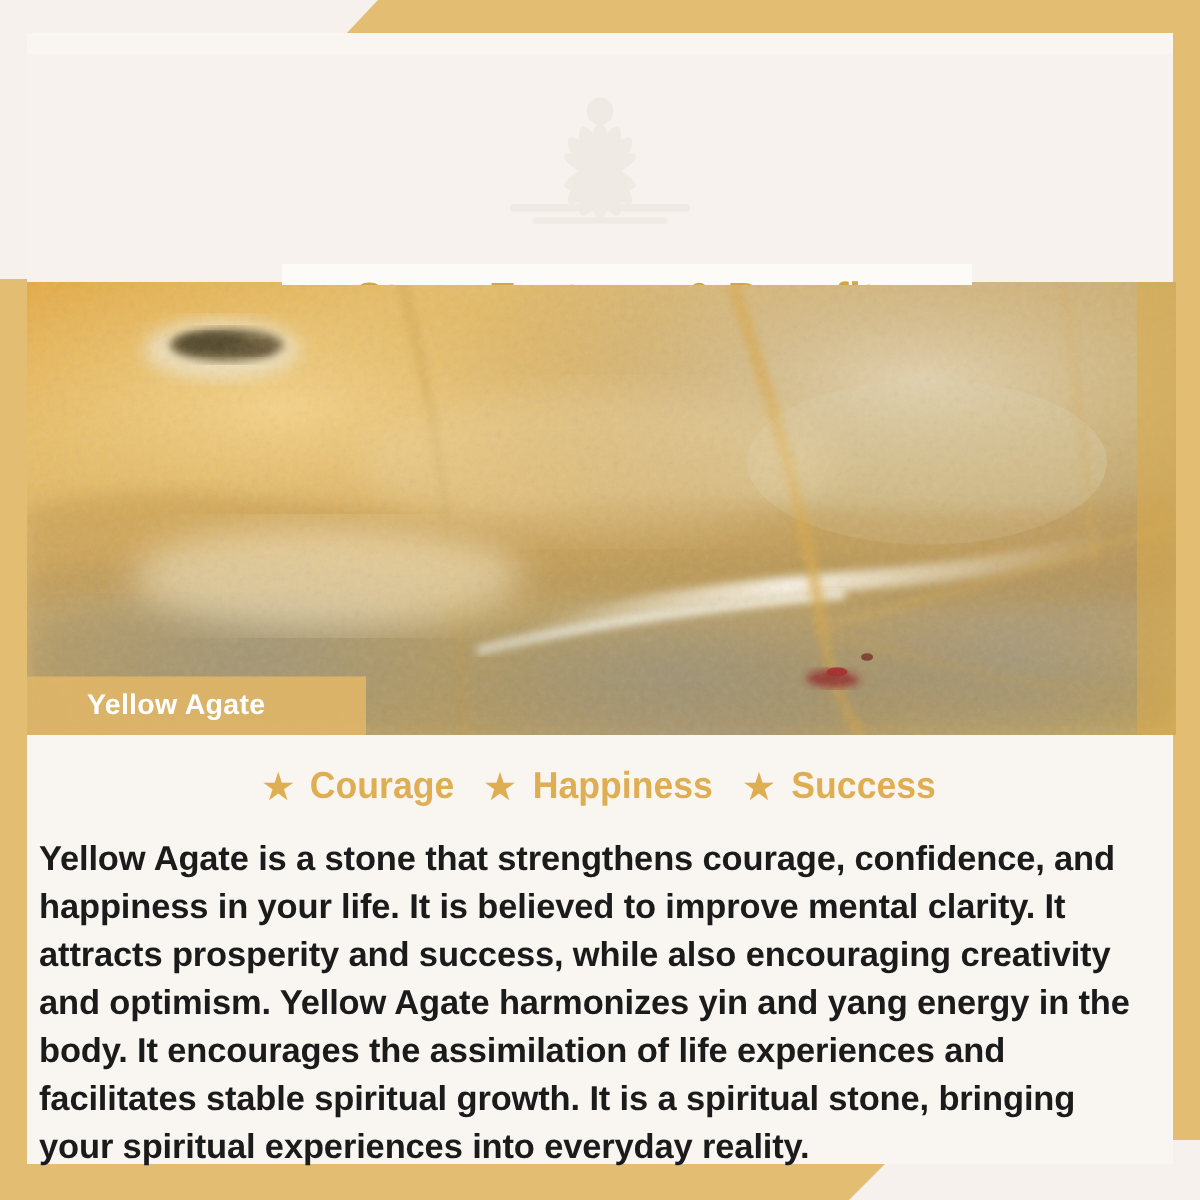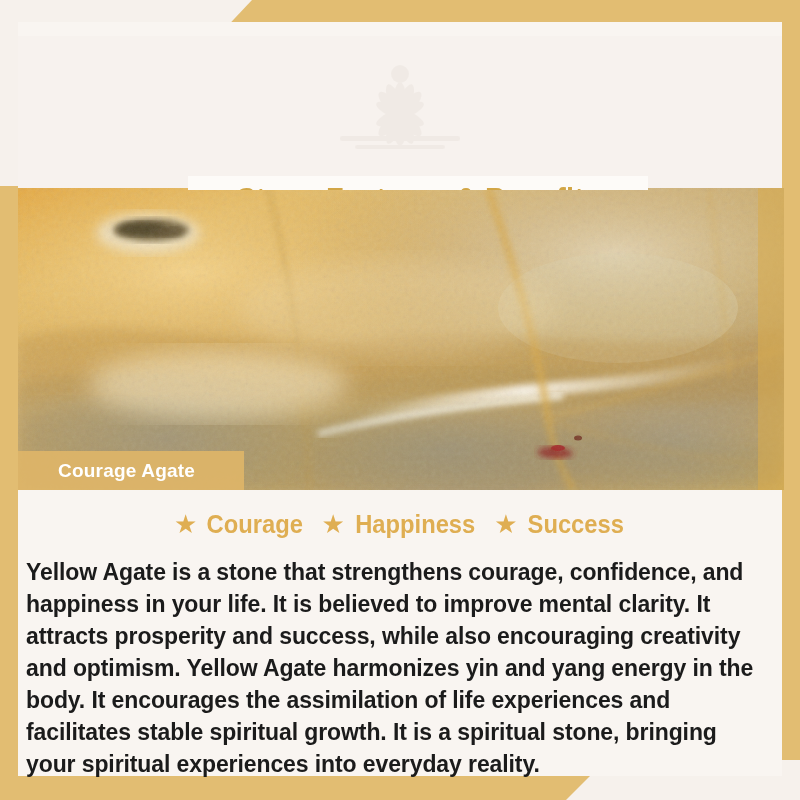--- a/index.html
+++ b/index.html
@@ -255,21 +255,21 @@
     <ellipse cx="560" cy="250" rx="4" ry="2.5" fill="#6d2516" opacity=".8"></ellipse>
 
     <rect width="766" height="302" filter="url(#grain2)" opacity=".40"></rect>
     <rect width="766" height="302" filter="url(#grain)" opacity=".30"></rect>
 
     <rect x="740" y="0" width="26" height="302" fill="#d9ab4d" opacity=".55"></rect>
   </svg>
 </div>
 
 <div id="stone-caption">
-  <span id="stone-caption-label">Courage Agate</span>
+  <span id="stone-caption-label">Yellow Agate</span>
 </div>
 
 <div id="benefits">
   <div class="benefit">
     <span class="benefit-star">★</span>
     <span class="benefit-label">Courage</span>
   </div>
   <div class="benefit">
     <span class="benefit-star">★</span>
     <span class="benefit-label">Happiness</span>

